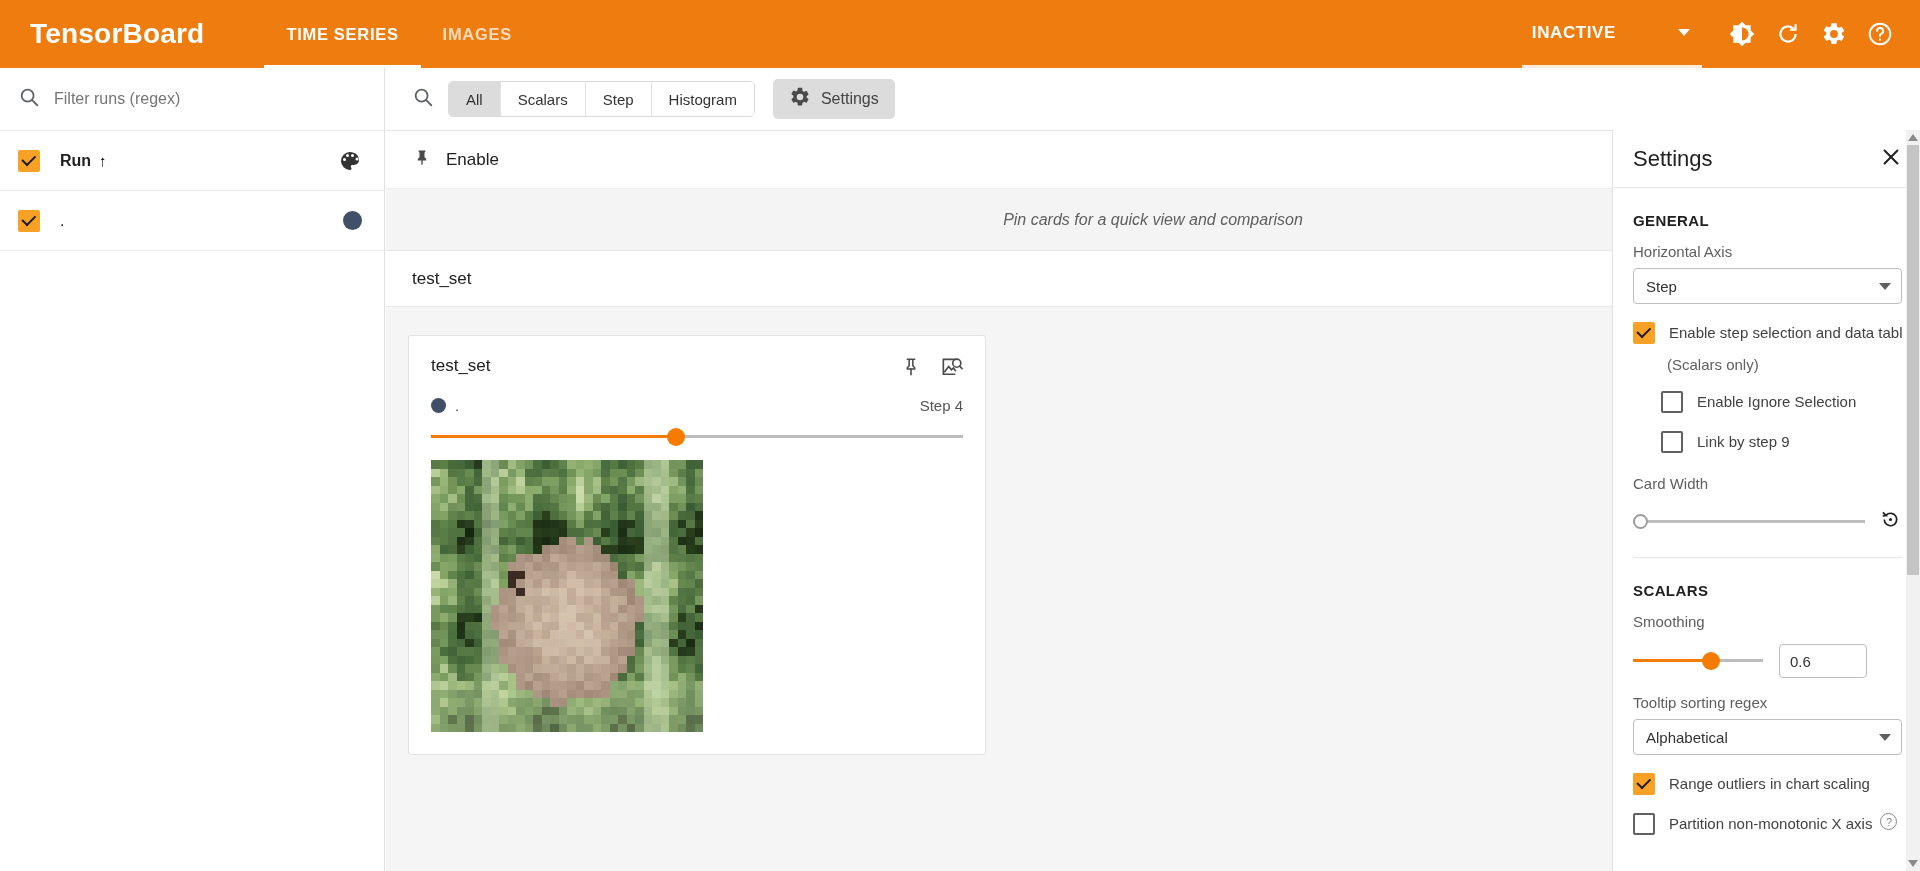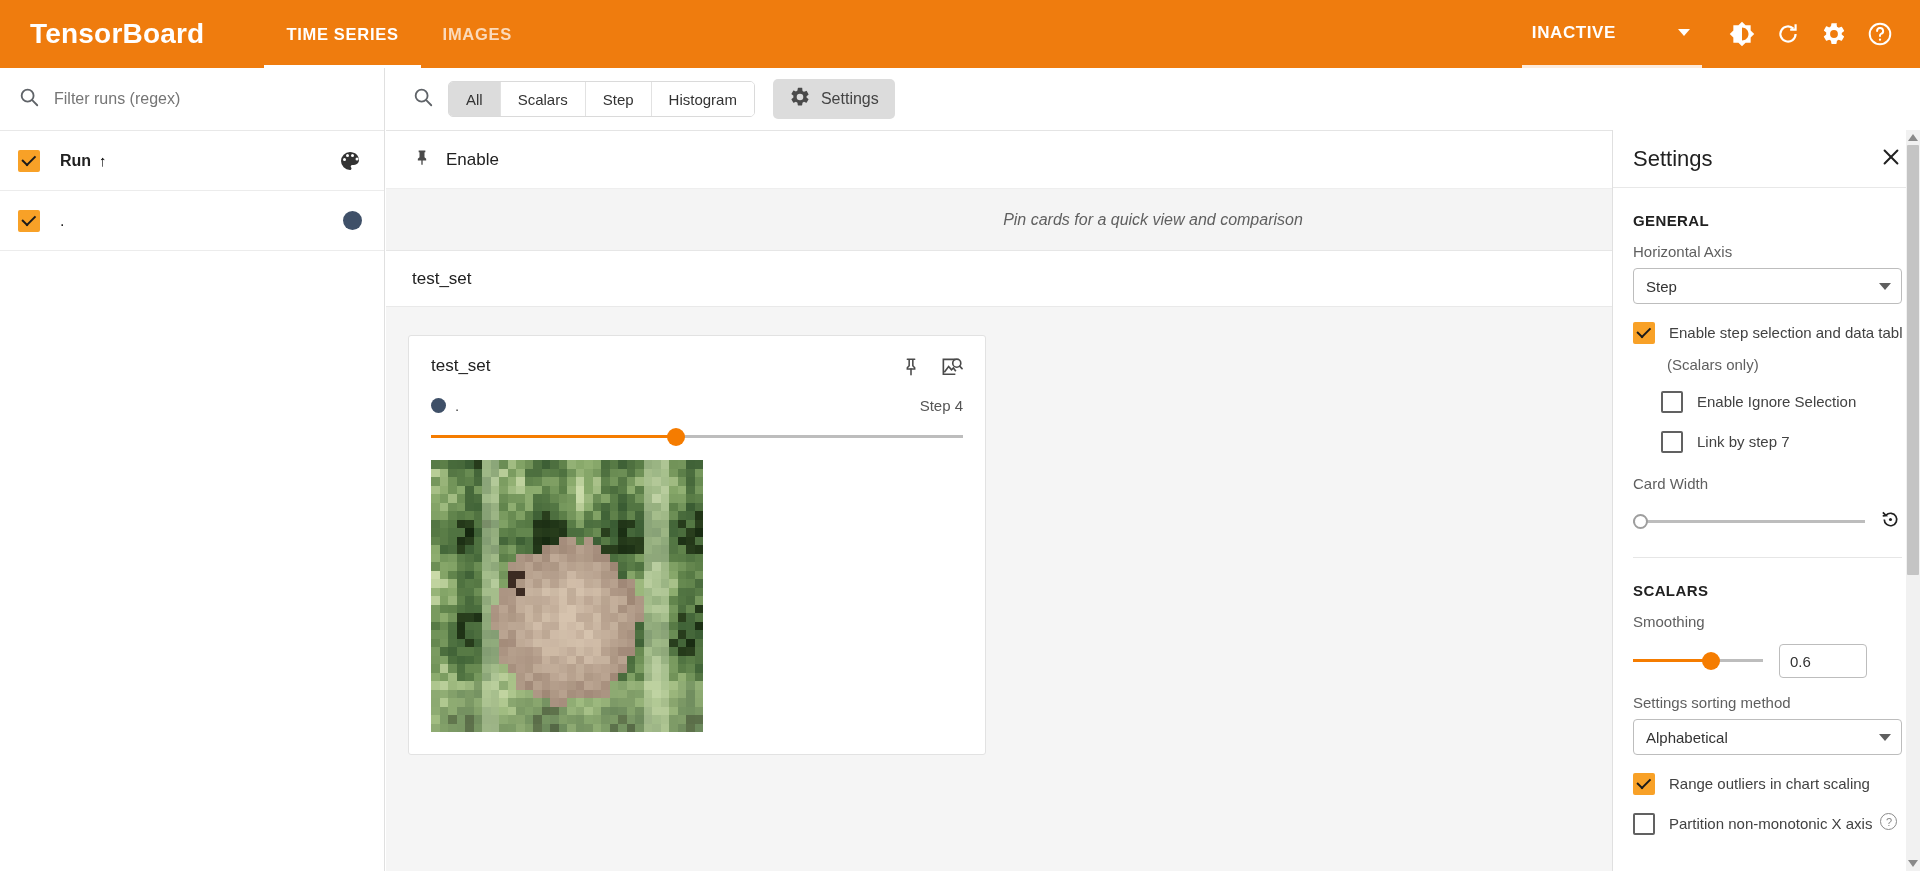--- a/index.html
+++ b/index.html
@@ -1473,21 +1473,21 @@
     </div>
     <div class="sub-note">(Scalars only)</div>
 
     <div class="chk-row indent">
       <span class="chk off"></span>
       <span class="chk-lbl">Enable Ignore Selection</span>
     </div>
 
     <div class="chk-row indent">
       <span class="chk off"></span>
-      <span class="chk-lbl">Link by step 7</span>
+      <span class="chk-lbl">Link by step 9</span>
     </div>
 
     <div class="field-label" style="margin-top:22px">Card Width</div>
     <div class="cw-row">
       <div class="cw-slider">
         <div class="track"></div>
         <div class="thumb"></div>
       </div>
       <span>
         <svg width="23" height="23" viewBox="0 0 24 24" fill="none" stroke="#212121" stroke-width="1.8">
@@ -1504,21 +1504,21 @@
     <div class="field-label">Smoothing</div>
     <div class="sm-row">
       <div class="sm-slider">
         <div class="track"></div>
         <div class="fill"></div>
         <div class="thumb"></div>
       </div>
       <input class="sm-input" value="0.6" style="">
     </div>
 
-    <div class="field-label" style="margin-top:16px">Settings sorting method</div>
+    <div class="field-label" style="margin-top:16px">Tooltip sorting regex</div>
     <div class="select">
       <span class="sv">Alphabetical</span>
       <span class="sel-caret"></span>
     </div>
 
     <div class="chk-row">
       <span class="chk on"></span>
       <span class="chk-lbl">Range outliers in chart scaling</span>
     </div>
 

